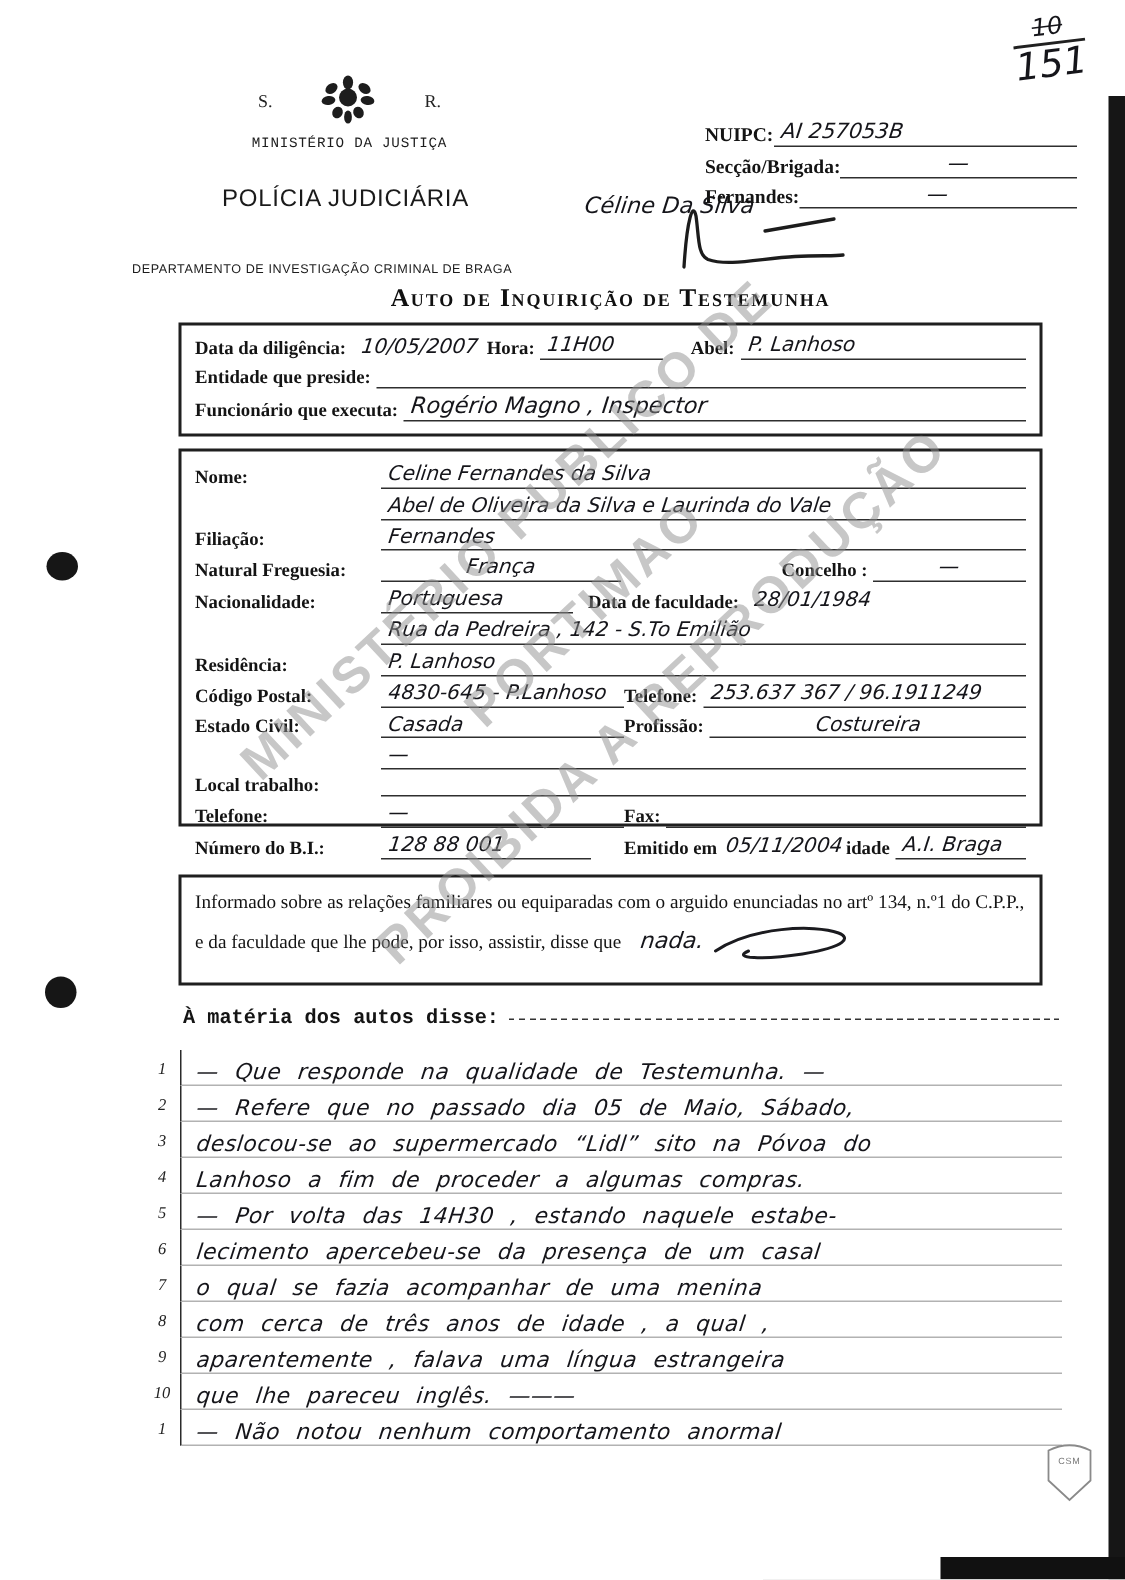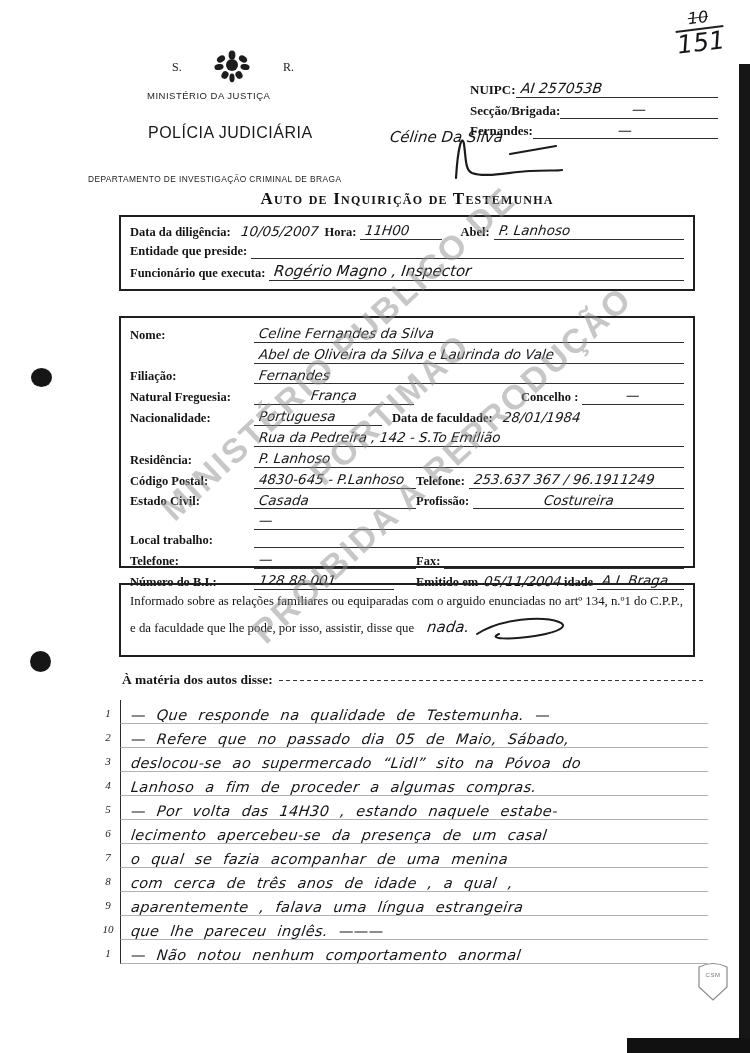--- a/index.html
+++ b/index.html
@@ -14,55 +14,55 @@
   
   .hw{font-family:"DejaVu Sans",sans-serif;font-style:italic;color:#15151a;
       display:inline-block;transform:skewX(-7deg);white-space:nowrap;}
   
   .pagemark{position:absolute;left:676px;top:10px;transform:rotate(-7deg);text-align:center;line-height:1.05;}
   .pagemark .crossed{font-size:16px;text-decoration:line-through;border-bottom:2px solid #202020;padding:0 4px 1px 4px;}
   .pagemark .pnum{font-size:25px;}
   
   .monogram{position:absolute;left:172px;top:50px;width:122px;display:flex;align-items:center;justify-content:space-between;
             font-size:12px;color:#222;}
-  .ministry{position:absolute;left:147px;top:90px;width:172px;
-            font-family:Liberation Sans, sans-serif;font-size:9.5px;letter-spacing:.5px;color:#1c1c1c;}
+  .ministry{position:absolute;left:147px;top:90px;width:172px;text-align:center;
+            font-family:Liberation Mono, monospace;font-size:9.5px;letter-spacing:.5px;color:#1c1c1c;}
   .police{position:absolute;left:148px;top:124px;font-family:"Liberation Sans",sans-serif;
           font-size:16px;letter-spacing:.5px;color:#1a1a1a;}
   .police-hw{position:absolute;left:390px;top:128px;font-size:15px;}
   .department{position:absolute;left:88px;top:174px;font-family:"Liberation Sans",sans-serif;
               font-size:8.4px;letter-spacing:.4px;color:#1c1c1c;}
   .signature{position:absolute;left:438px;top:128px;}
   
   .idblock{position:absolute;left:470px;top:80px;width:248px;}
   .idrow{display:flex;align-items:flex-end;margin-bottom:3px;}
   .idrow .lbl{font-weight:bold;font-size:13px;white-space:nowrap;}
   .fill{flex:1;border-bottom:1px solid #2e2e2e;padding:0 5px;min-height:14px;line-height:1.05;}
   .idrow .hw{font-size:14px;}
   
   .doc-title{position:absolute;left:119px;top:189px;width:576px;text-align:center;
              font-variant:small-caps;font-weight:bold;font-size:17px;letter-spacing:1.2px;color:#101010;}
   
   .box{position:absolute;left:119px;width:576px;border:2px solid #1f1f1f;box-sizing:border-box;
        padding:5px 9px;background:transparent;}
   .box1{top:215px;height:76px;}
-  .box2{top:316px;height:252px;padding-top:7px;}
+  .box2{top:299px;height:252px;padding-top:7px;}
   .box3{top:583px;height:74px;font-size:12.8px;line-height:1.85;}
   .frow{display:flex;align-items:flex-end;margin-bottom:4px;}
   .frow .lbl{font-weight:bold;font-size:12.5px;white-space:nowrap;margin-right:4px;}
   .frow .hw{font-size:13.5px;}
   .nofill{border-bottom:none;flex:0 0 auto;padding:0 6px;}
   .stackcol{flex:1;display:flex;flex-direction:column;gap:3px;} .w120{flex:0 0 120px;}
   .hw-small{font-size:10.5px;}
   .box2 .frow{margin-bottom:3px;}
   
   .nada-wrap{white-space:nowrap;}
   
   .materia{position:absolute;left:122px;top:672px;width:584px;display:flex;align-items:center;}
-  .materia .lbl{font-weight:bold;font-size:13.5px;white-space:nowrap;}
+  .materia .lbl{font-weight:bold;font-size:13.5px;white-space:nowrap;font-family:Liberation Mono, monospace;}
   .dashfill{flex:1;height:12px;margin-left:6px;
             background-image:repeating-linear-gradient(to right,#333 0 4px,transparent 4px 7px);
             background-size:100% 1.4px;background-repeat:no-repeat;background-position:0 55%;}
   
   .statement{position:absolute;left:96px;top:700px;width:612px;}
   .srow{display:flex;height:24px;}
   .snum{width:24px;text-align:center;font-style:italic;font-size:11px;padding-top:7px;color:#222;}
   .stext{flex:1;border-left:1.5px solid #2a2a2a;border-bottom:1px solid #b2b2b2;
          padding-left:10px;display:flex;align-items:flex-end;}
   .stext .hw{font-size:14.5px;word-spacing:6px;letter-spacing:.4px;max-width:565px;overflow:hidden;}

